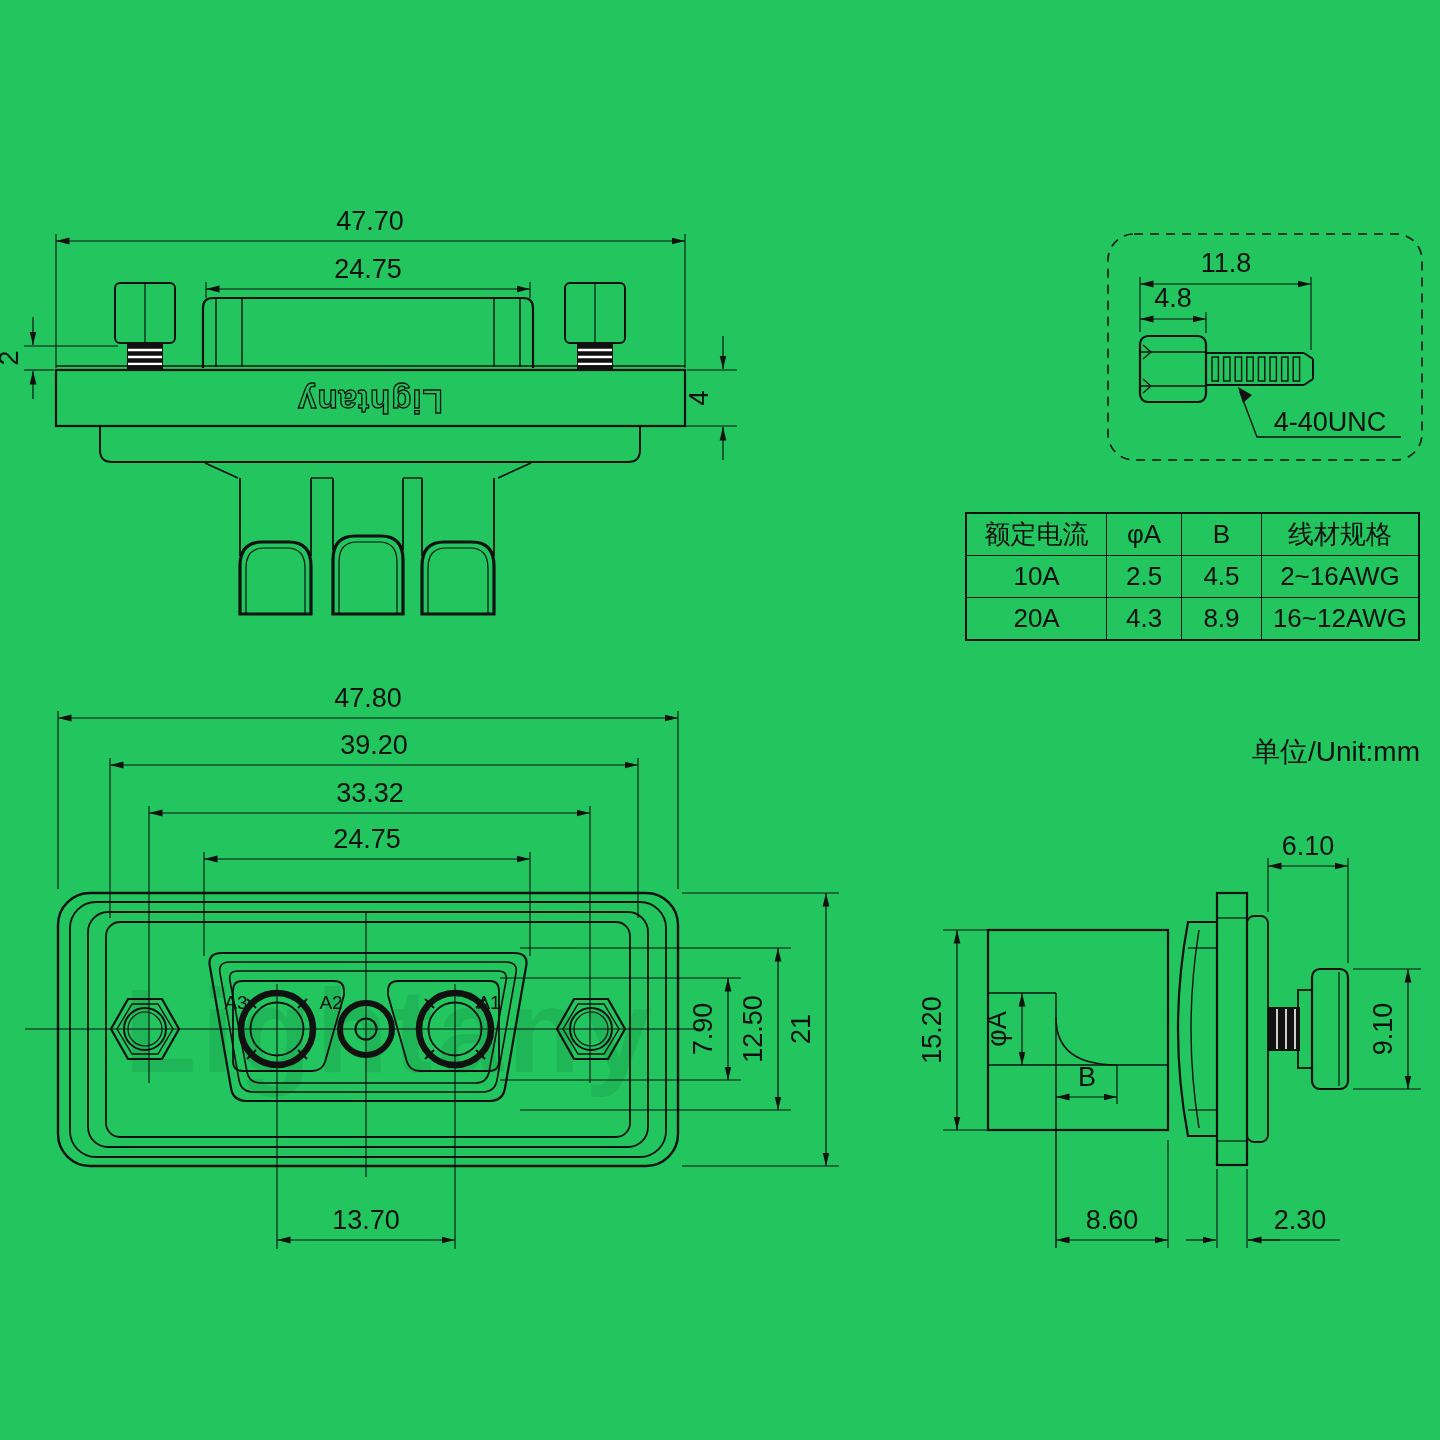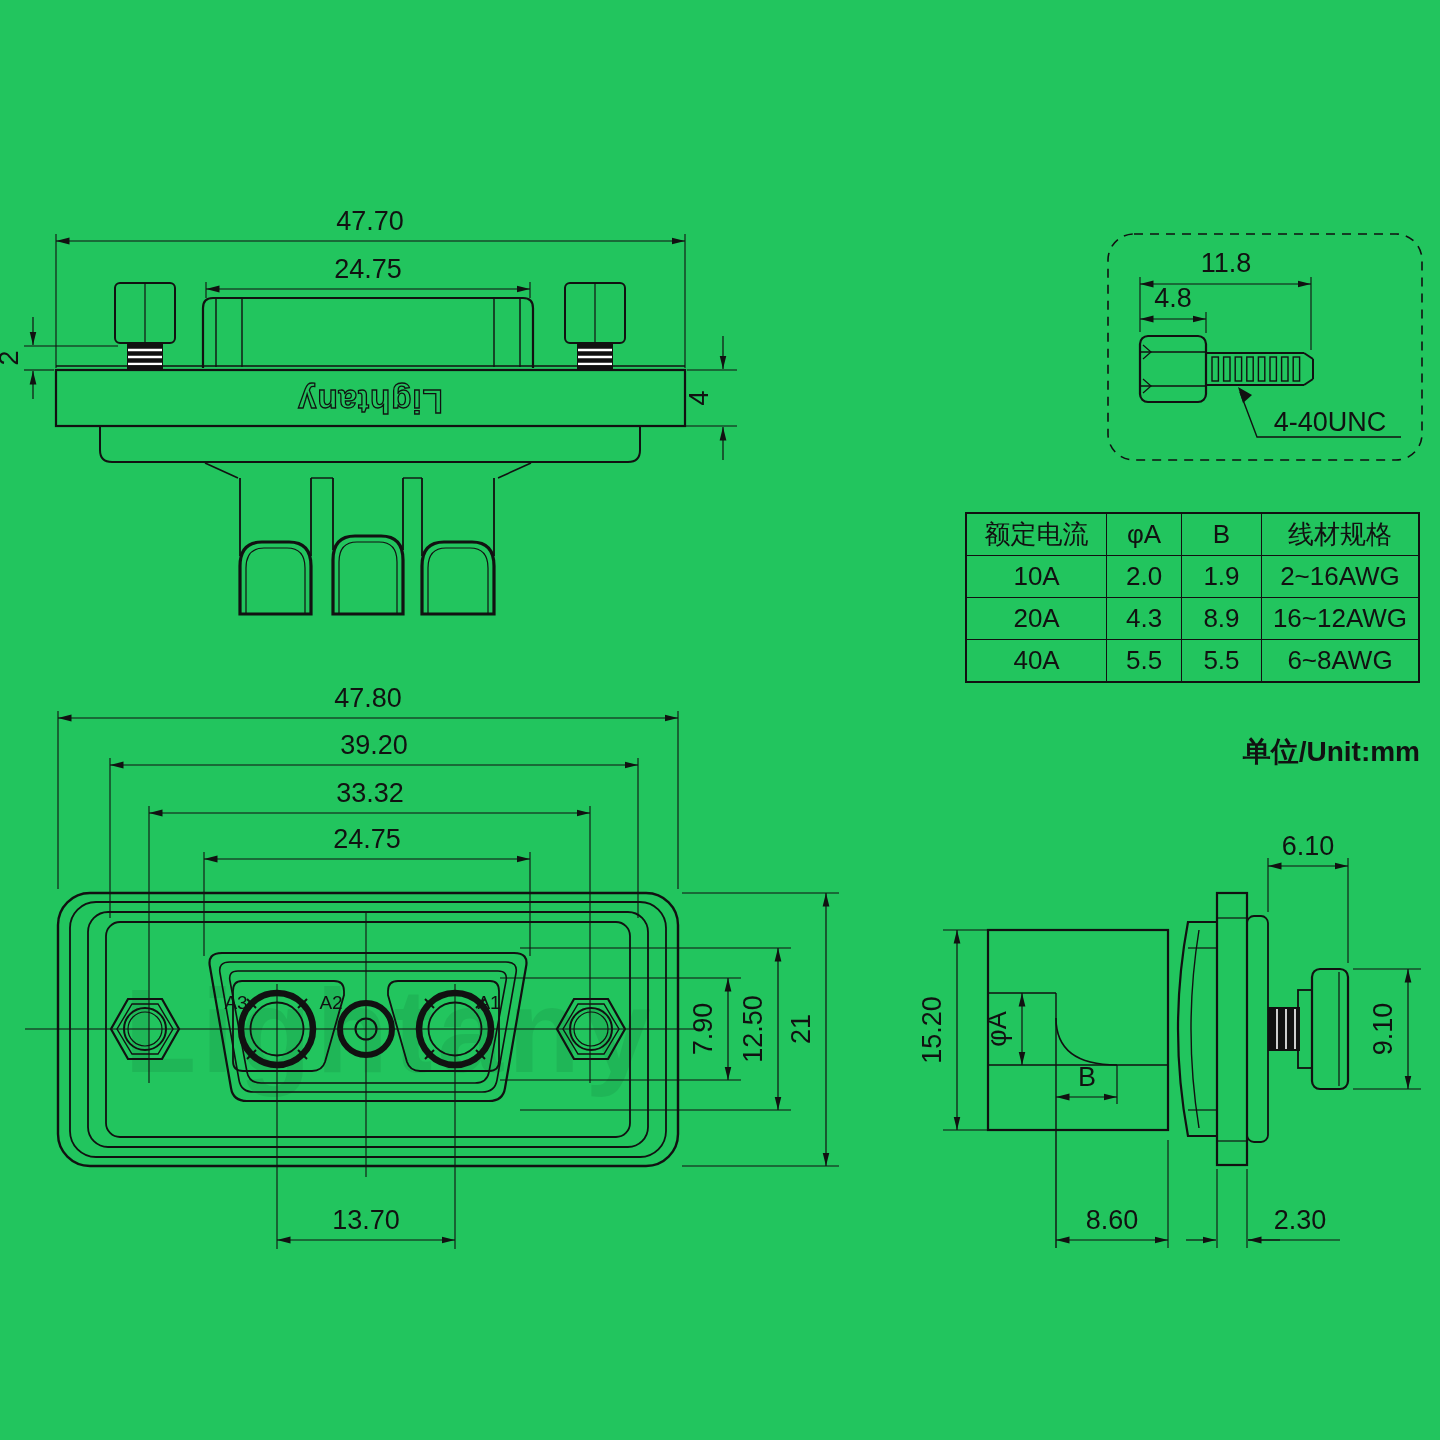--- a/index.html
+++ b/index.html
@@ -16,21 +16,21 @@
   .w16{stroke-width:1.6;} .w14{stroke-width:1.4;} .w12{stroke-width:1.2;} .w11{stroke-width:1.1;}
   .w32{stroke-width:3.2;} .w6{stroke-width:6.5;} .w55{stroke-width:6;}
   .dash{stroke-dasharray:9 7;}
   
   #spec-table{position:absolute;left:965px;top:512px;width:455px;border-collapse:collapse;}
   #spec-table th,#spec-table td{border:1.6px solid #111;text-align:center;vertical-align:middle;
      font-size:26px;font-weight:normal;color:#111;padding:0;height:41px;}
   #spec-table{border:2.4px solid #111;padding-left:16px;}
   .c0{width:132px;}.c1{width:70px;}.c2{width:75px;}.c3{width:148px;margin-top:31px;}
   #unit-note{position:absolute;left:1120px;top:733px;width:300px;text-align:right;
-     font-size:28px;color:#111;font-weight:bold;}
+     font-size:28px;color:#111;}
 </style>
 </head>
 <body>
 
 <div id="canvas">
 
 <svg width="1440" height="1440" viewBox="0 0 1440 1440">
   <defs>
     <marker id="arr" viewBox="0 0 14 8" refX="13.5" refY="4" markerWidth="14" markerHeight="8" markerUnits="userSpaceOnUse" orient="auto-start-reverse">
       <path d="M13.5,4 L0,0.6 L0,7.4 Z" fill="#111"></path>
@@ -296,34 +296,28 @@
     <tr>
       <th class="c0">额定电流</th>
       <th class="c1">φA</th>
       <th class="c2">B</th>
       <th class="c3">线材规格</th>
     </tr>
   </thead>
   <tbody>
     <tr>
       <td>10A</td>
-      <td>2.0</td>
-      <td>1.9</td>
+      <td>2.5</td>
+      <td>4.5</td>
       <td>2~16AWG</td>
     </tr>
     <tr>
       <td>20A</td>
       <td>4.3</td>
       <td>8.9</td>
       <td>16~12AWG</td>
     </tr>
-    <tr>
-      <td>40A</td>
-      <td>5.5</td>
-      <td>5.5</td>
-      <td>6~8AWG</td>
-    </tr>
   </tbody>
 </table>
 
 <div id="unit-note">单位/Unit:mm</div>
 
 </div>
 
 </body></html>

